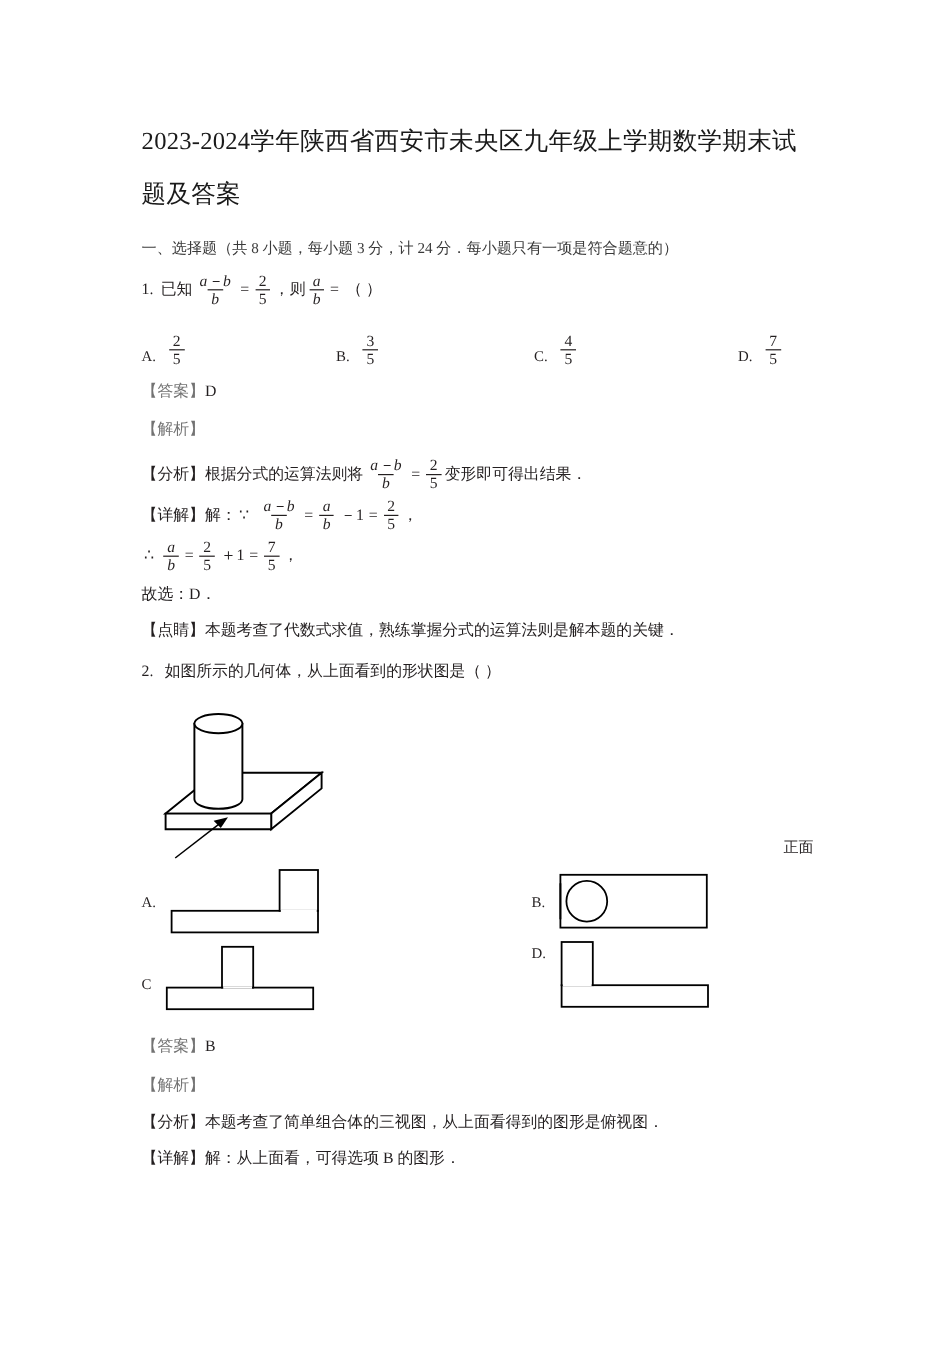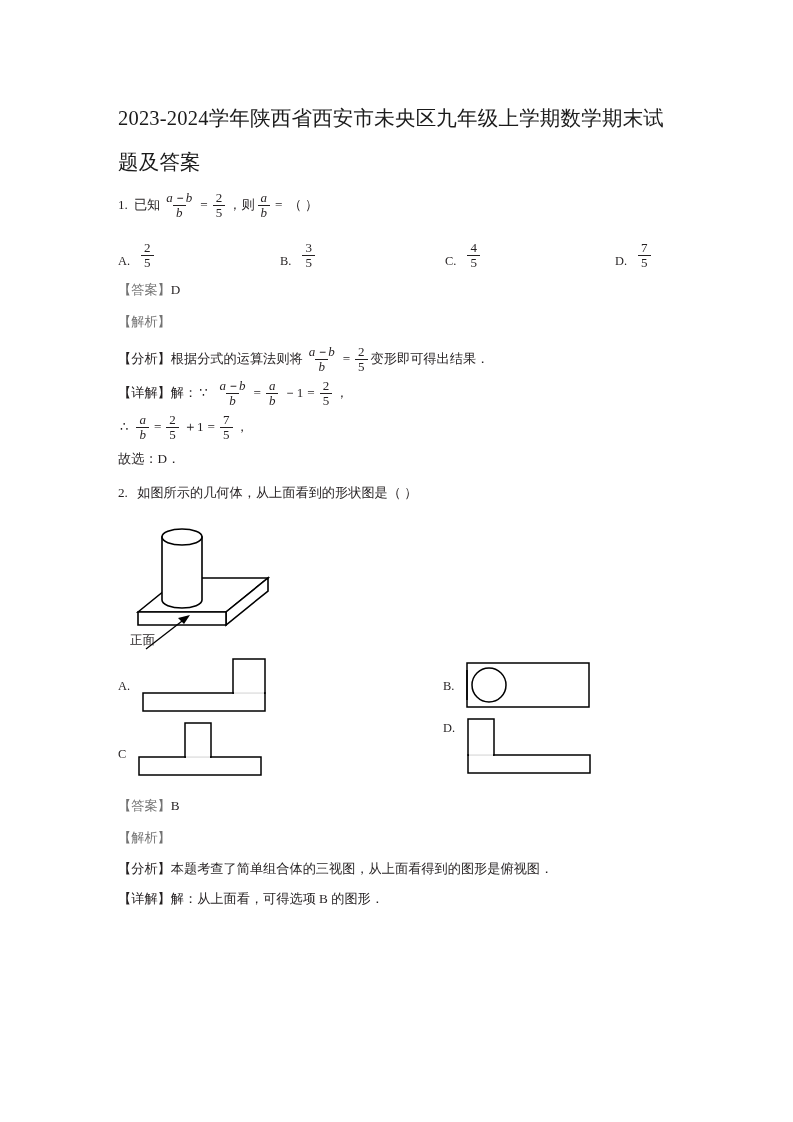--- a/index.html
+++ b/index.html
@@ -104,21 +104,21 @@
   .ans-line { font-size: 13.2px; line-height: 32px; }
   .math-line {
     font-size: 13.2px;
     line-height: 34px;
     display: flex;
     align-items: center;
     white-space: nowrap;
   }
 
   
-  .fig-3d { margin: 4px 0 0 2px; }
+  .fig-3d { margin: 4px 0 0 2px; text-align: right; }
   .opt-fig-grid {
     position: relative;
     width: 560px;
     margin-top: 6px;
   }
   .opt-fig {
     position: absolute;
     display: flex;
     align-items: center;
   }
@@ -131,20 +131,21 @@
   svg { display: block; }
 </style>
 </head>
 <body>
 
 <div class="page">
   <div class="content">
 
     <h1 class="doc-title">2023-2024学年陕西省西安市未央区九年级上学期数学期末试题及答案</h1>
 
+    <div class="section-head">一、选择题（共 8 小题，每小题 3 分，计 24 分．每小题只有一项是符合题意的）</div>
 
     <div class="q-line" style="margin-top:6px;">
       <span class="q-num">1.</span>
       <span>已知</span>
       <span class="frac">
         <span class="num">a－b</span>
         <span class="den">b</span>
       </span>
       <span class="op">=</span>
       <span class="frac">
@@ -248,20 +249,23 @@
       <span class="op">=</span>
       <span class="frac">
         <span class="num mathr">7</span>
         <span class="den mathr">5</span>
       </span>
       <span>，</span>
     </div>
 
     <div class="para">故选：D．</div>
 
+    <div class="para">
+      <span>【点睛】</span><span>本题考查了代数式求值，熟练掌握分式的运算法则是解本题的关键．</span>
+    </div>
 
     <div class="para" style="margin-top:4px;">
       <span class="q-num">2.</span>
       <span>如图所示的几何体，从上面看到的形状图是（    ）</span>
     </div>
 
     <div class="fig-3d">
       <svg width="180" height="140" viewBox="0 0 180 140">
 
         <polygon points="18,100 60,66 148,66 106,100" fill="#ffffff" stroke="#000000" stroke-width="1.6"></polygon>

